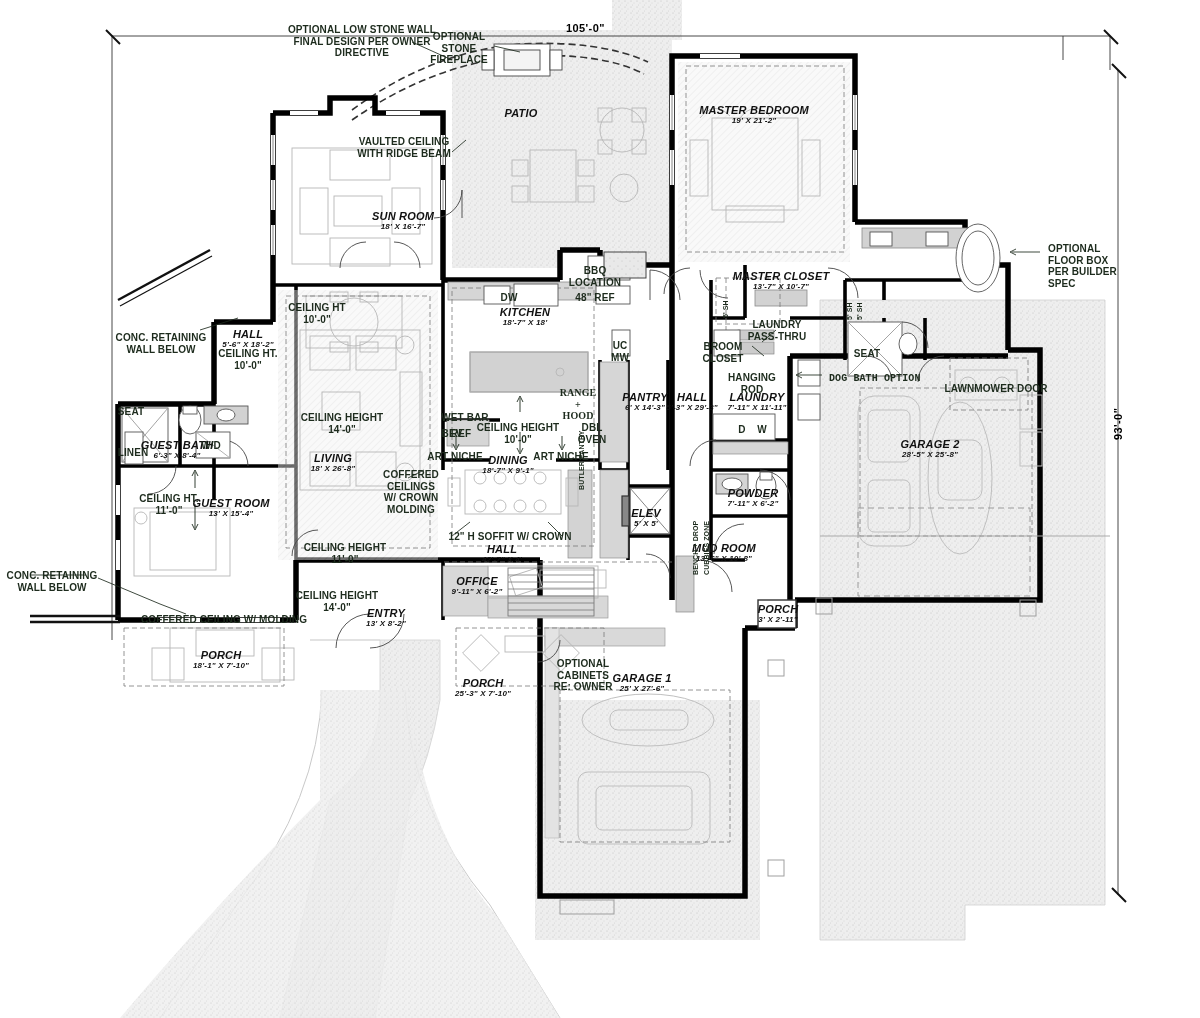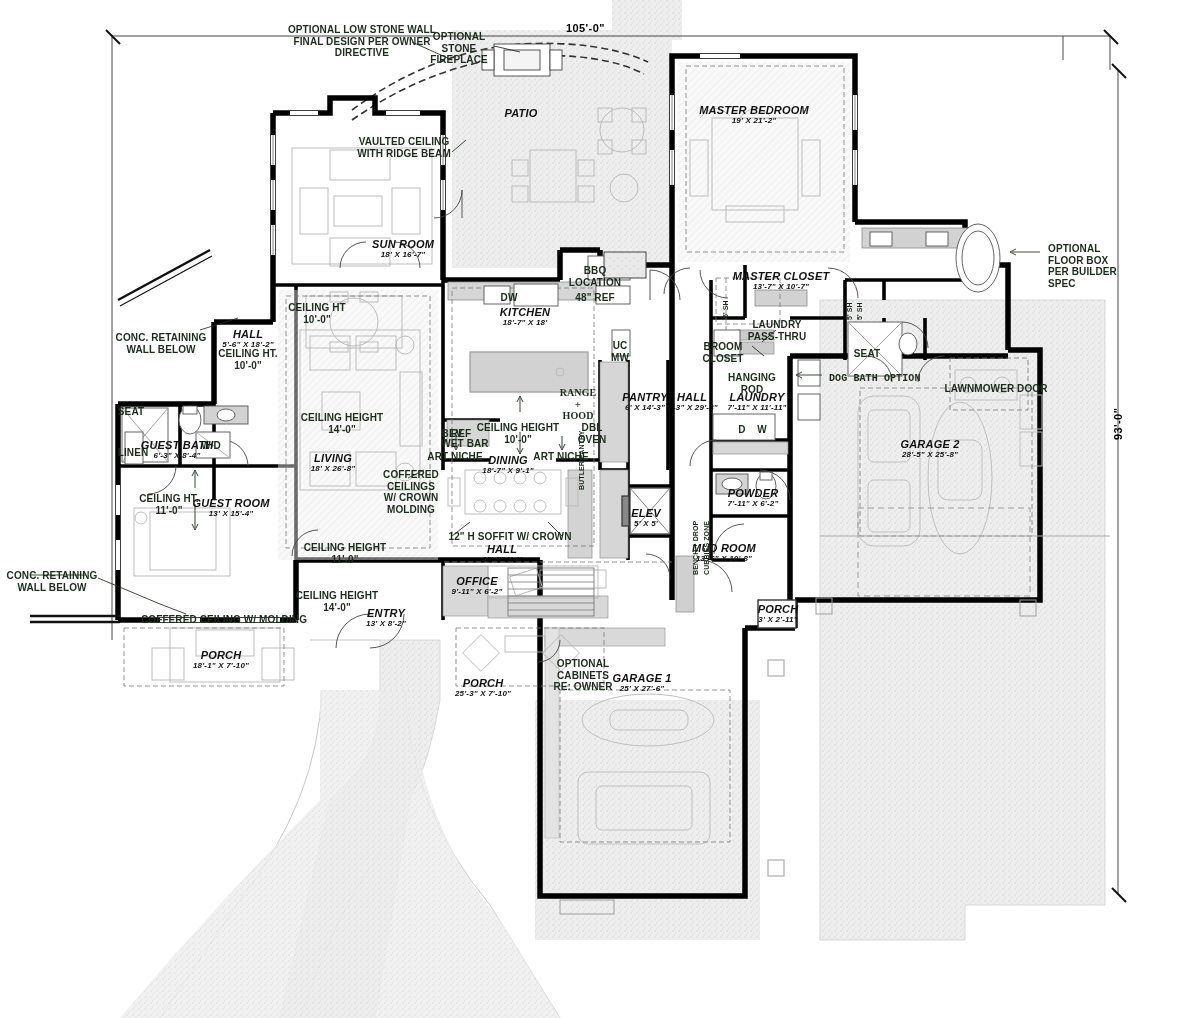--- a/index.html
+++ b/index.html
@@ -468,21 +468,21 @@
     </g>
     <g stroke="#111" stroke-width="1.2">
       <line x1="120" y1="306" x2="212" y2="256"></line>
     </g>
   </svg>
 
   <div id="dimTop" class="dim" style="left:566px;top:22px;">105'-0"</div>
   <div id="dimRight" class="dim" style="left:1112px;top:440px;transform:rotate(-90deg);transform-origin:0 0;">93'-0"</div>
 
   <div id="roomLayer">
-      <div class="lbl" style="left: 403px; top: 211px; transform: translate(-50%, 0px); margin-top: 28px;">
+      <div class="lbl" style="left: 403px; top: 211px; transform: translate(-50%, 0px);">
         <div class="rmname">SUN ROOM</div>
         <div class="rmdim">18' X 16'-7"</div>
       </div>
       <div class="lbl" style="left: 521px; top: 108px; transform: translate(-50%, 0px);">
         <div class="rmname">PATIO</div>
       </div>
       <div class="lbl" style="left: 754px; top: 105px; transform: translate(-50%, 0px);">
         <div class="rmname">MASTER BEDROOM</div>
         <div class="rmdim">19' X 21'-2"</div>
       </div>
@@ -616,21 +616,21 @@
 CABINETS
 RE: OWNER</div>
       <div class="note" style="left: 752px; top: 372px; transform: translate(-50%, 0px);">HANGING
 ROD</div>
       <div class="note" style="left: 777px; top: 319px; transform: translate(-50%, 0px);">LAUNDRY
 PASS-THRU</div>
       <div class="note" style="left: 723px; top: 341px; transform: translate(-50%, 0px);">BROOM
 CLOSET</div>
       <div class="note" style="left: 595px; top: 265px; transform: translate(-50%, 0px);">BBQ
 LOCATION</div>
-      <div class="note" style="left: 465px; top: 438px; transform: translate(-50%, 0px);">WET BAR</div>
+      <div class="note" style="left: 465px; top: 412px; transform: translate(-50%, 0px);">WET BAR</div>
       <div class="note" style="left: 455px; top: 451px; transform: translate(-50%, 0px);">ART NICHE</div>
       <div class="note" style="left: 561px; top: 451px; transform: translate(-50%, 0px);">ART NICHE</div>
       <div class="note" style="left: 578px; top: 387px; transform: translate(-50%, 0px); font-family: Liberation Serif, serif;">RANGE
 +
 HOOD</div>
       <div class="note" style="left: 592px; top: 422px; transform: translate(-50%, 0px);">DBL
 OVEN</div>
       <div class="note" style="left: 620px; top: 340px; transform: translate(-50%, 0px);">UC
 MW</div>
       <div class="note" style="left: 595px; top: 292px; transform: translate(-50%, 0px);">48" REF</div>

